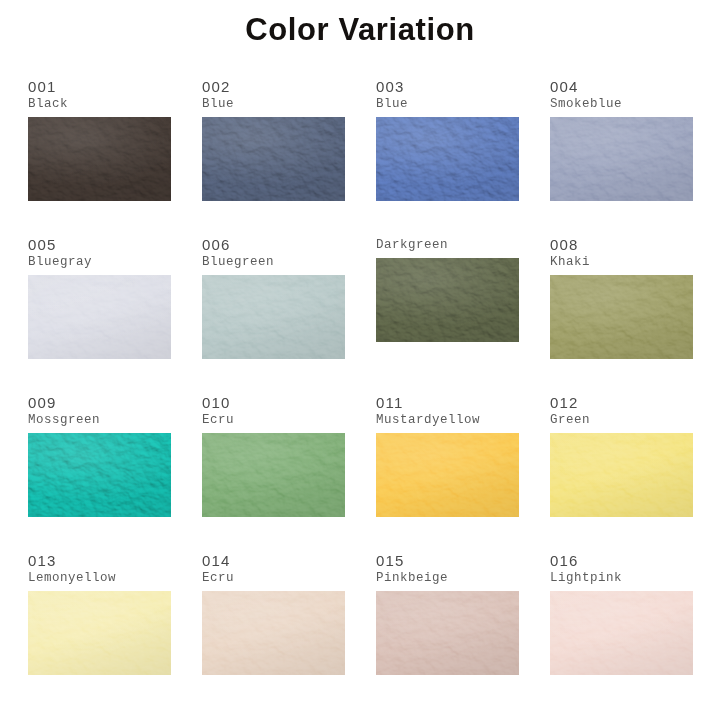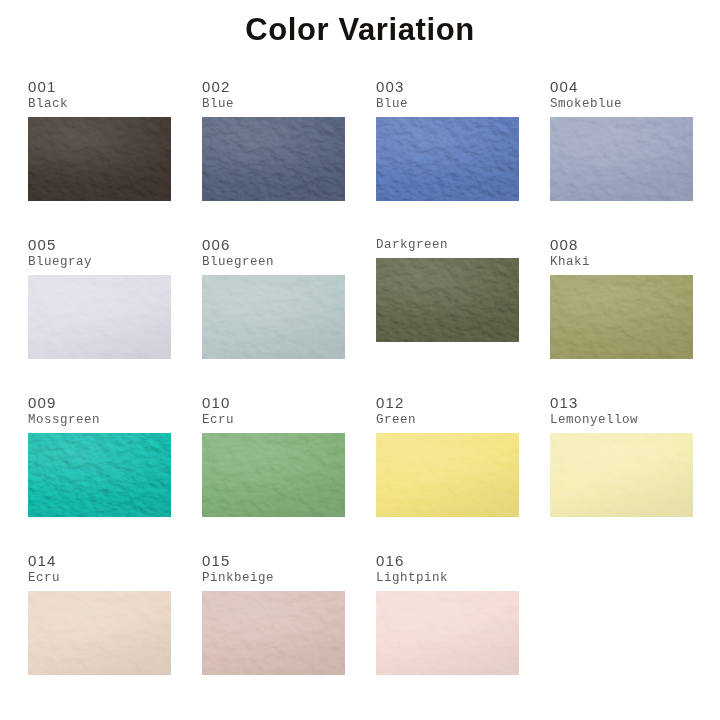--- a/index.html
+++ b/index.html
@@ -228,20 +228,31 @@
         <div class="sw-name">Ecru</div>
         <div class="sw-chip">
           <div class="base" style="background: rgb(90, 145, 80);"></div>
           <svg class="grain" viewBox="0 0 143 84" preserveAspectRatio="none" width="143" height="84" style="mix-blend-mode: soft-light; opacity: 0.75;">
             <rect x="0" y="0" width="143" height="84" fill="#ffffff" filter="url(#leatherGrainLight)"></rect>
           </svg>
           <div class="sheen"></div>
         </div>
       </div>
       <div class="swatch-cell">
+        <div class="sw-code">011</div>
+        <div class="sw-name">Mustardyellow</div>
+        <div class="sw-chip">
+          <div class="base" style="background: rgb(248, 181, 44);"></div>
+          <svg class="grain" viewBox="0 0 143 84" preserveAspectRatio="none" width="143" height="84" style="mix-blend-mode: soft-light; opacity: 0.75;">
+            <rect x="0" y="0" width="143" height="84" fill="#ffffff" filter="url(#leatherGrainLight)"></rect>
+          </svg>
+          <div class="sheen"></div>
+        </div>
+      </div>
+      <div class="swatch-cell">
         <div class="sw-code">012</div>
         <div class="sw-name">Green</div>
         <div class="sw-chip">
           <div class="base" style="background: rgb(240, 217, 92);"></div>
           <svg class="grain" viewBox="0 0 143 84" preserveAspectRatio="none" width="143" height="84" style="mix-blend-mode: soft-light; opacity: 0.75;">
             <rect x="0" y="0" width="143" height="84" fill="#ffffff" filter="url(#leatherGrainLight)"></rect>
           </svg>
           <div class="sheen"></div>
         </div>
       </div>

